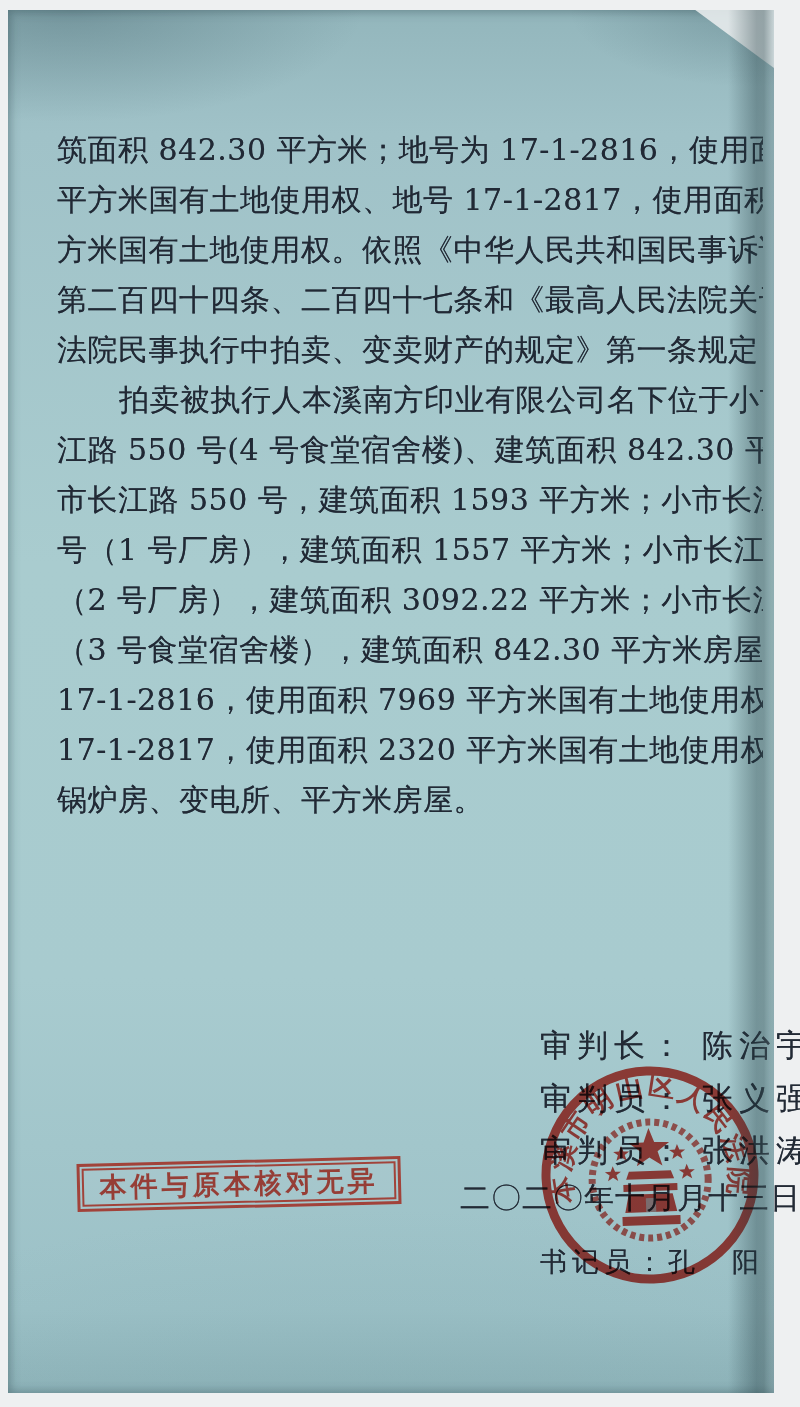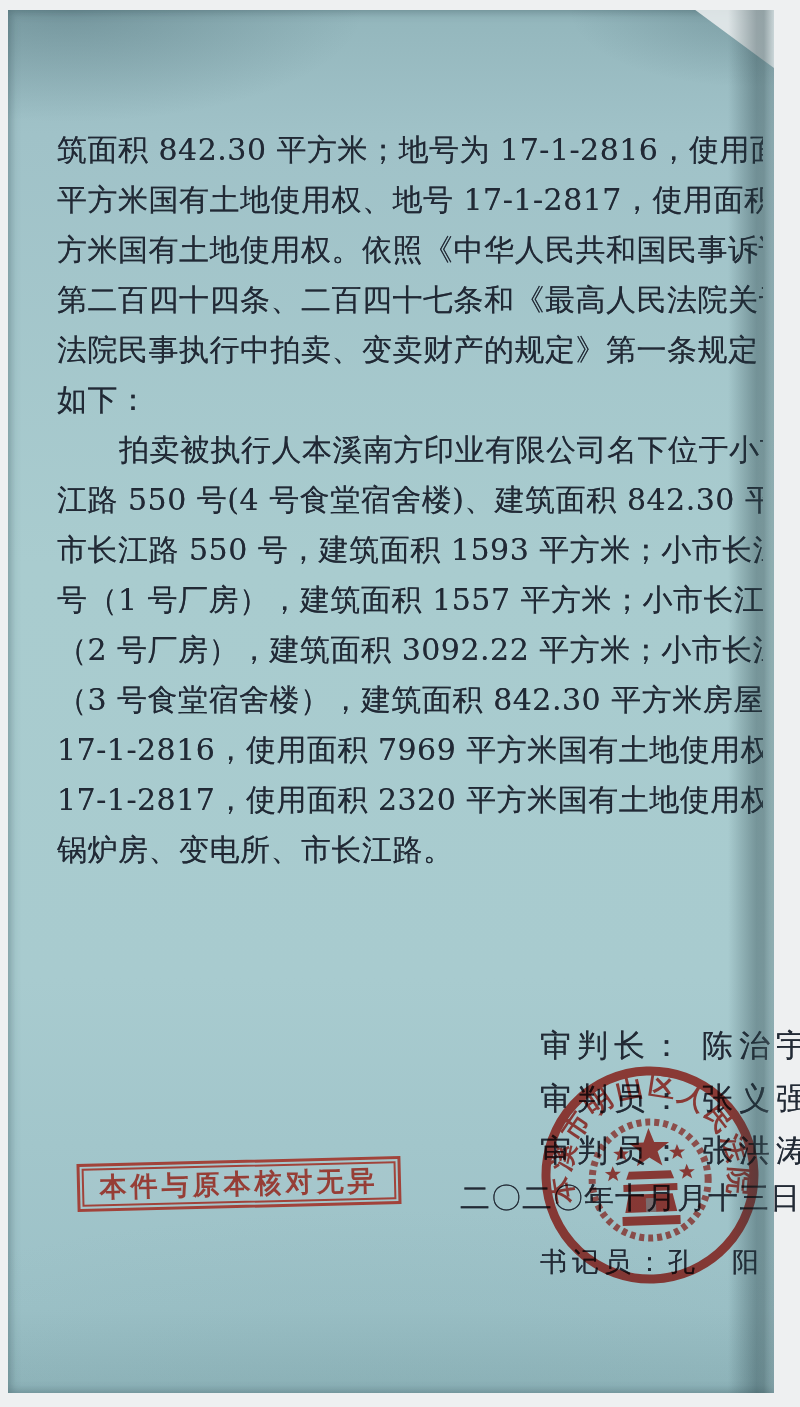--- a/index.html
+++ b/index.html
@@ -64,30 +64,29 @@
 
 <div class="paper">
   <div class="corner-fold"></div>
 
   <div class="body-text">
     <div class="line">筑面积 842.30 平方米；地号为 17-1-2816，使用面积 7969</div>
     <div class="line">平方米国有土地使用权、地号 17-1-2817，使用面积 2320 平</div>
     <div class="line">方米国有土地使用权。依照《中华人民共和国民事诉讼法》</div>
     <div class="line">第二百四十四条、二百四十七条和《最高人民法院关于人民</div>
     <div class="line">法院民事执行中拍卖、变卖财产的规定》第一条规定，裁定</div>
-    <div class="line">如下：</div>
     <div class="line indent">拍卖被执行人本溪南方印业有限公司名下位于小市长</div>
     <div class="line">江路 550 号(4 号食堂宿舍楼)、建筑面积 842.30 平方米；小</div>
     <div class="line">市长江路 550 号，建筑面积 1593 平方米；小市长江路 550</div>
     <div class="line">号（1 号厂房），建筑面积 1557 平方米；小市长江路 550 号</div>
     <div class="line">（2 号厂房），建筑面积 3092.22 平方米；小市长江路 550 号</div>
     <div class="line">（3 号食堂宿舍楼），建筑面积 842.30 平方米房屋；地号为</div>
     <div class="line">17-1-2816，使用面积 7969 平方米国有土地使用权、地号</div>
     <div class="line">17-1-2817，使用面积 2320 平方米国有土地使用权，仓库、</div>
-    <div class="line">锅炉房、变电所、市长江路。</div>
+    <div class="line">锅炉房、变电所、平方米房屋。</div>
   </div>
 
   <div class="sig">
     <div class="sig-line" style="top:1015px;">
       <span>审判长：</span><span class="gap"></span><span>陈治宇</span>
     </div>
     <div class="sig-line" style="top:1068px;">
       <span>审判员：</span><span class="gap"></span><span>张义强</span>
     </div>
     <div class="sig-line" style="top:1120px;">

